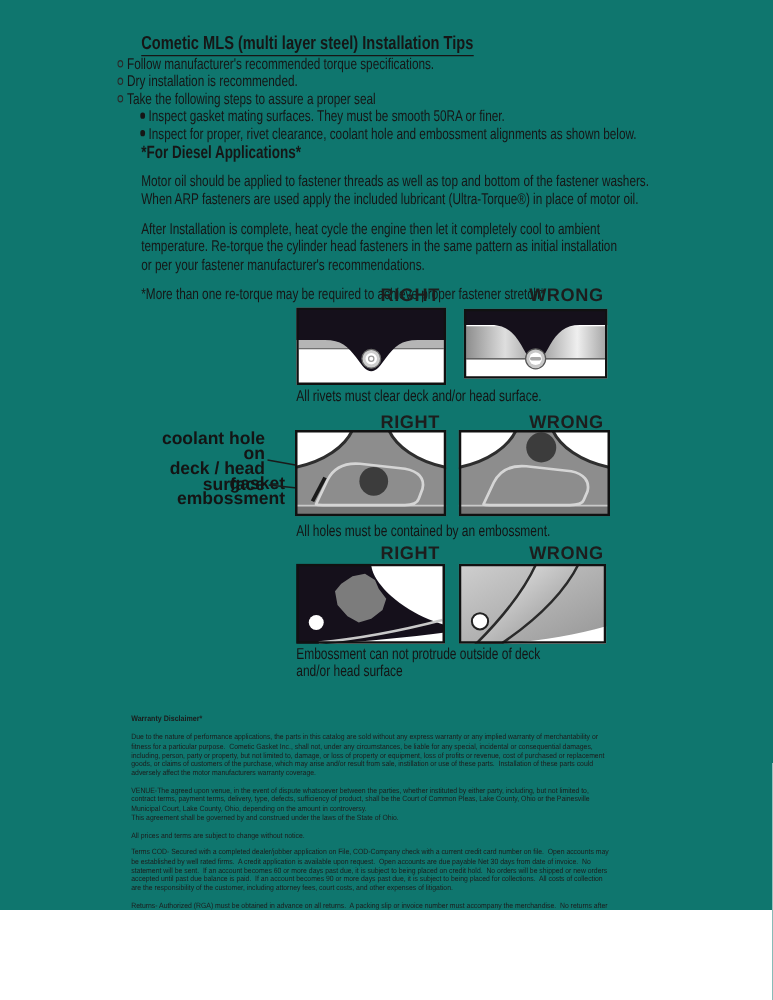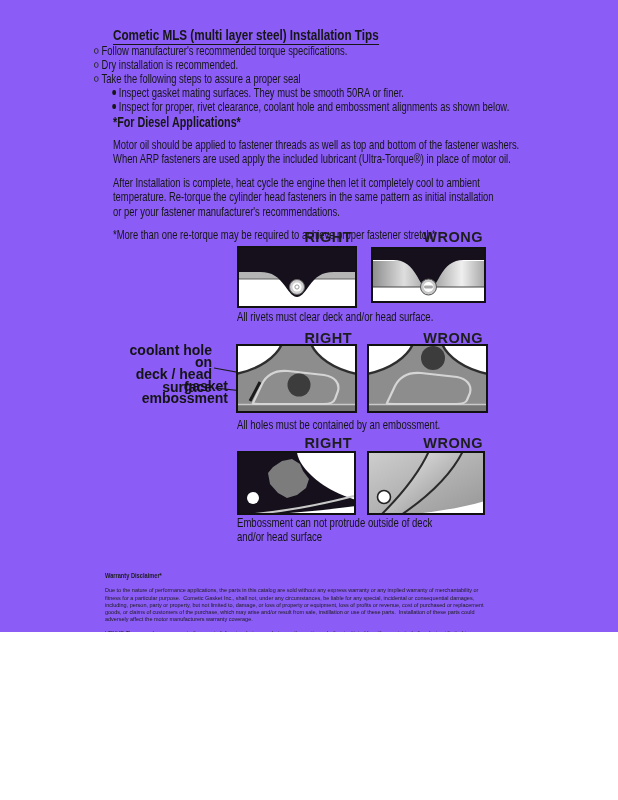--- a/index.html
+++ b/index.html
@@ -1,17 +1,17 @@
 <!DOCTYPE html>
 <html><head>
 <meta charset="utf-8">
 <style>
   html,body{margin:0;padding:0;background:#fff;}
   .page{
-    position:relative;width:618px;height:632px;background:#8b5cf6;
+    position:relative;width:618px;height:728px;background:#0f766e;
     font-family:"Liberation Sans", sans-serif;color:#161616;overflow:hidden;
   }
   
   .title{
     position:absolute;left:113px;top:26px;font-size:15px;font-weight:bold;
     white-space:nowrap;transform:scaleX(0.78);transform-origin:left top;
   }
   .title .ul{border-bottom:1.6px solid #161616;padding-bottom:1px;}
   .bullets{position:absolute;left:94px;top:44px;width:620px;font-size:12.4px;line-height:14.1px;
     transform:scaleX(0.76);transform-origin:left top;}

